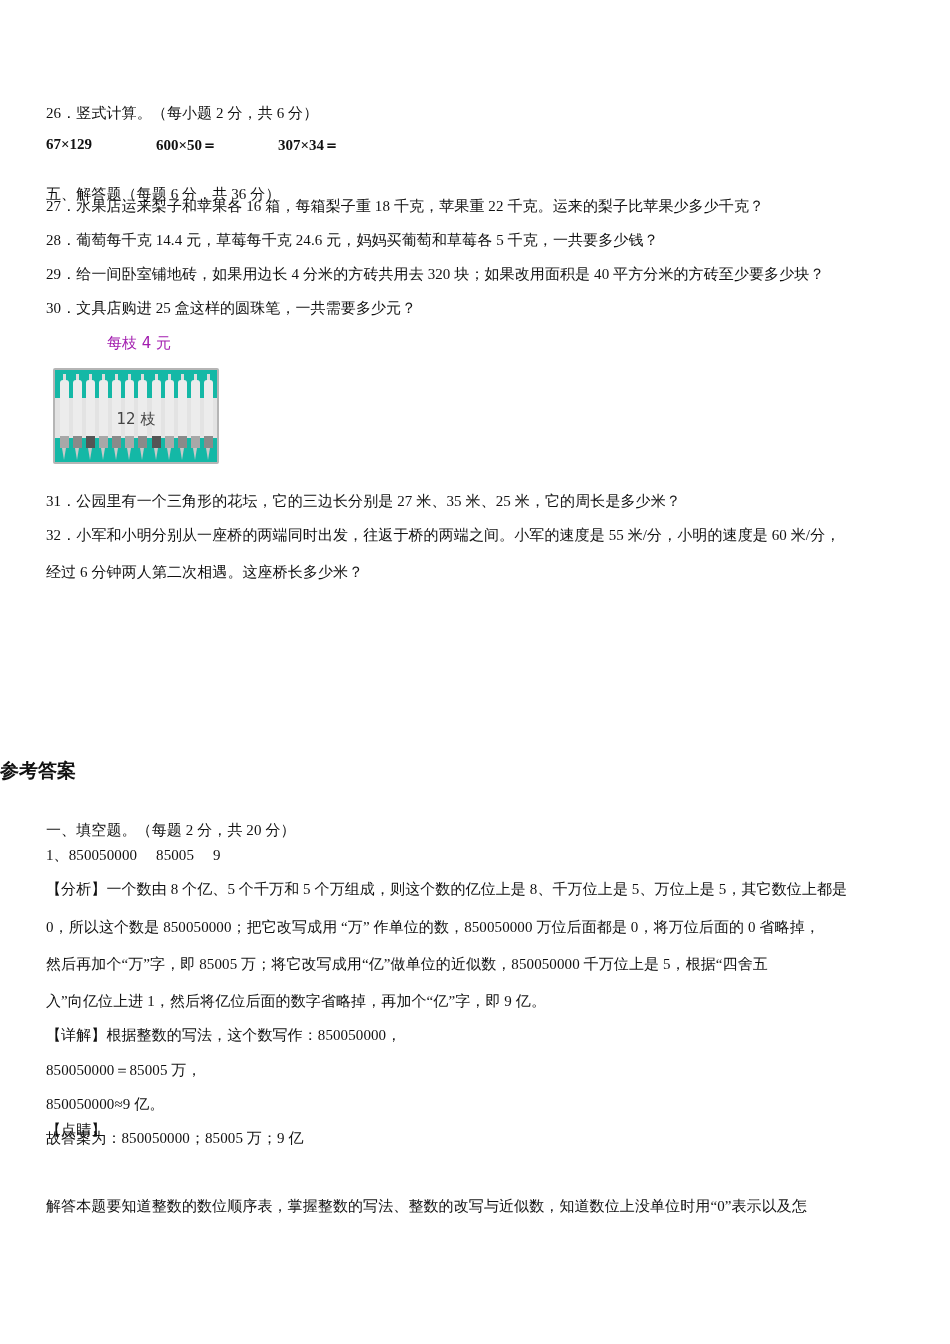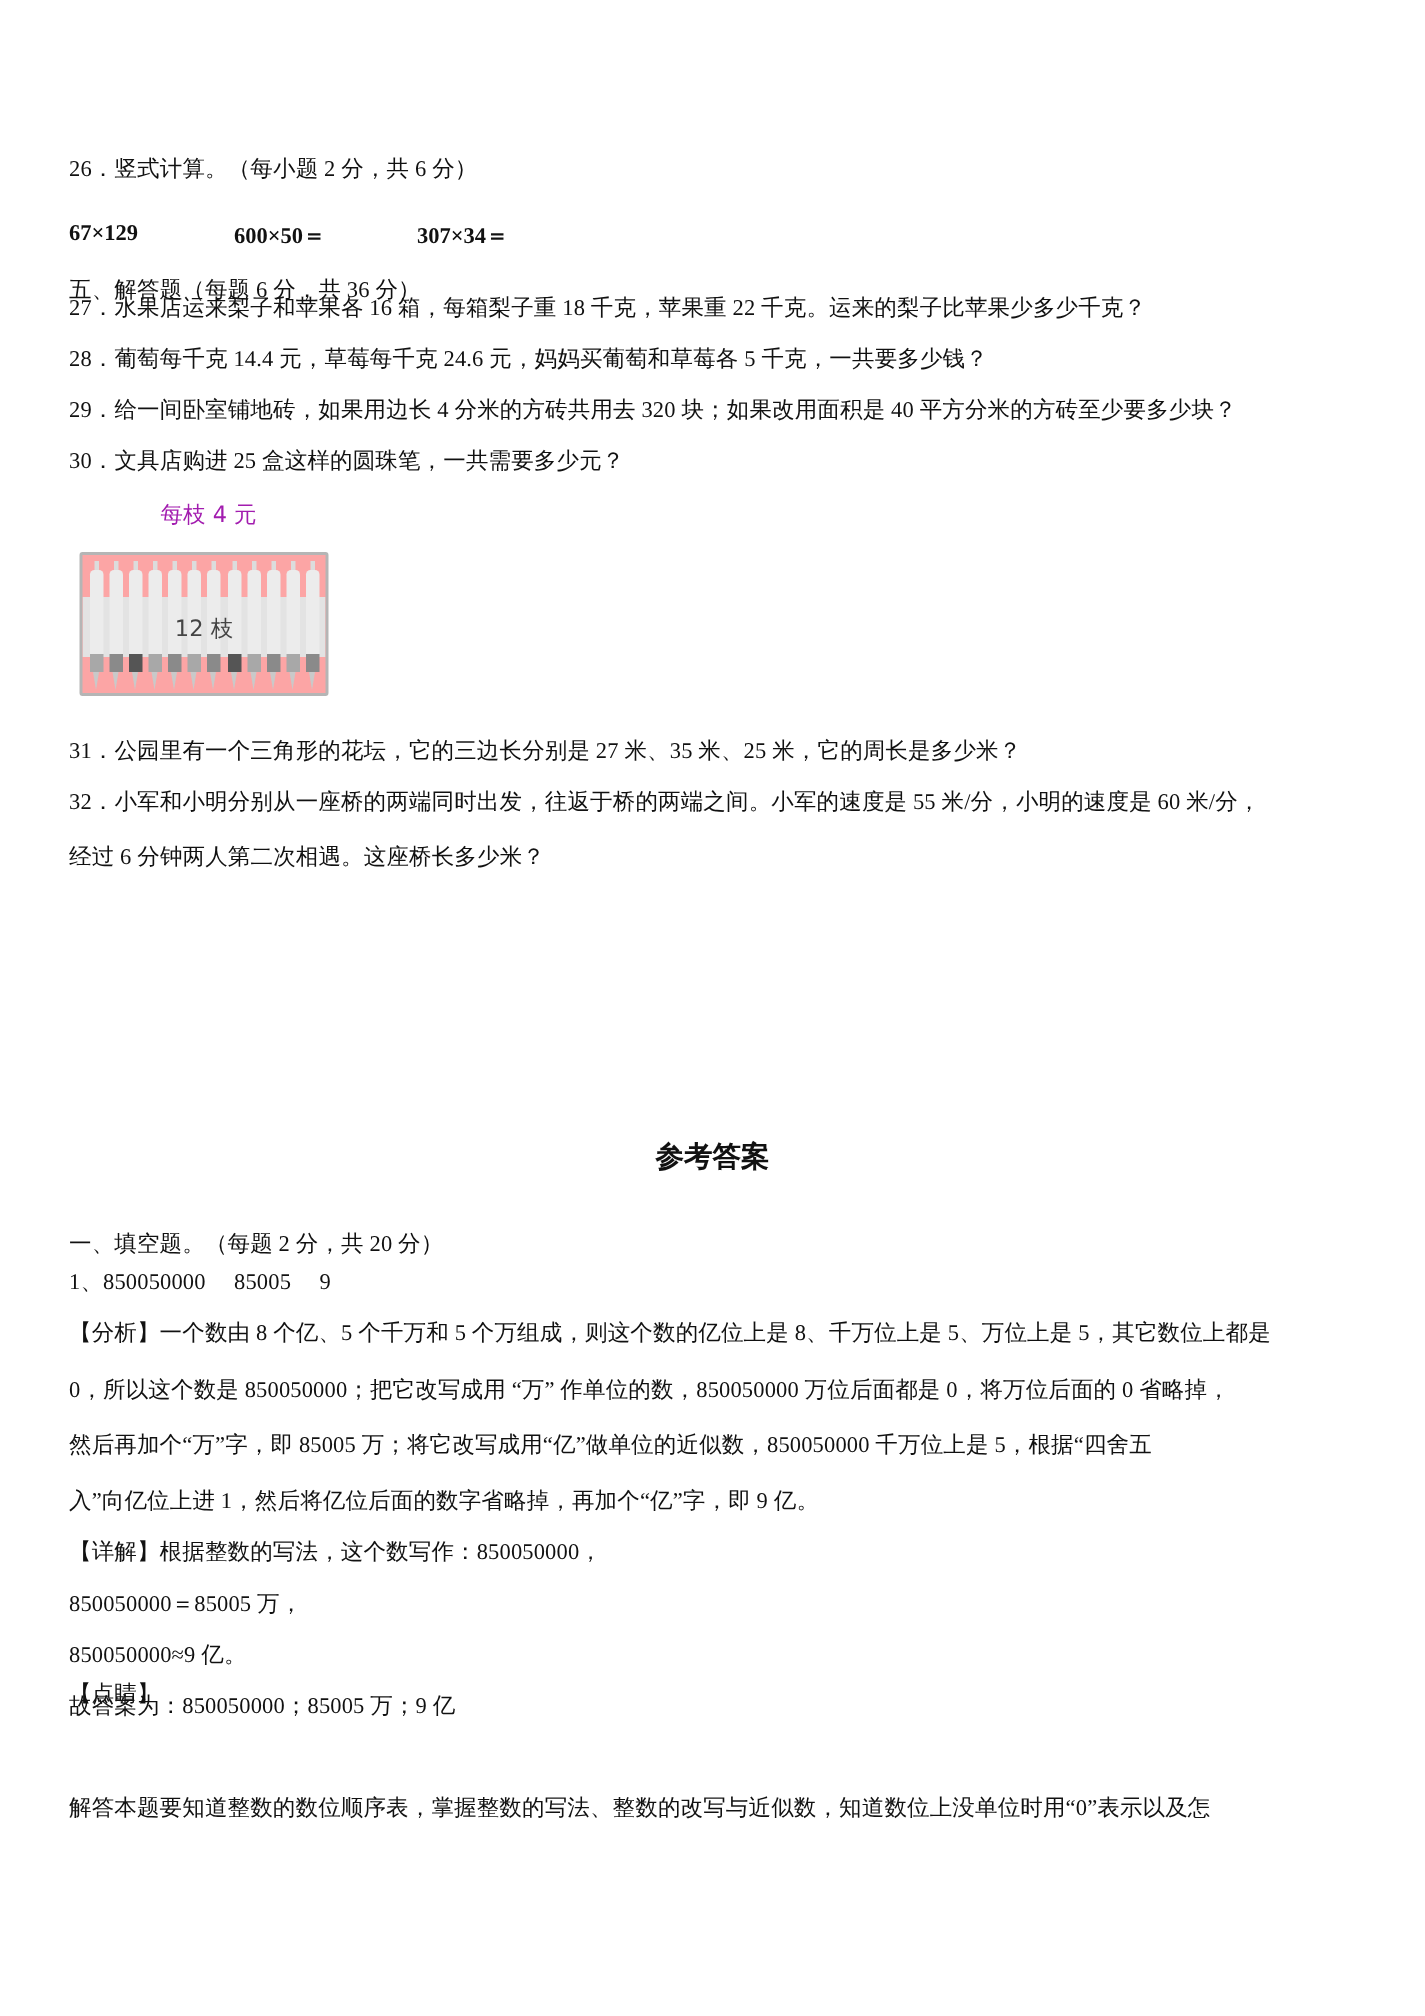--- a/index.html
+++ b/index.html
@@ -7,49 +7,49 @@
       width: 950px; height: 1344px; position: relative; overflow: hidden;
       font-family: "Liberation Serif", "DejaVu Serif", serif;
       color: #111111;
     }
     .line {
       position: absolute; left: 46px; font-size: 15px; line-height: 20px;
       white-space: nowrap; letter-spacing: 0.1px;
     }
     .b { font-weight: normal; }
     .calc-row { position: absolute; top: 136px; left: 46px; height: 20px; width: 600px; }
-    .calc-item { position: absolute; top: 12px; font-size: 15px; font-weight: bold; white-space: nowrap; }
+    .calc-item { position: absolute; top: 0; font-size: 15px; font-weight: bold; white-space: nowrap; }
     .figure { position: absolute; left: 50px; top: 330px; width: 175px; height: 140px; }
     .fig-caption {
       position: absolute; left: 57px; top: 4px; font-family: "DejaVu Sans", sans-serif;
       font-size: 15px; color: #a21caf;
     }
     .pen-box {
       position: absolute; left: 3px; top: 38px; width: 166px; height: 96px;
-      border: 2px solid #b5b5b5; border-radius: 2px; background: #fca5a5;
+      border: 2px solid #b5b5b5; border-radius: 2px; background: #14b8a6;
       box-sizing: border-box; overflow: hidden;
     }
     .pen-band {
       position: absolute; left: 0; right: 0; top: 28px; height: 40px; background: #e3e3e3;
     }
     .pens { position: absolute; left: 5px; top: 4px; right: 4px; bottom: 4px; display: flex; justify-content: space-between; }
     .pen { width: 9px; height: 100%; position: relative; }
     .pen .cap { position: absolute; left: 3px; top: 0; width: 3px; height: 8px; background: #dcdcdc; }
     .pen .body { position: absolute; left: 0; top: 6px; width: 9px; height: 58px; background: #ececec; border-radius: 3px 3px 0 0; }
     .pen .grip { position: absolute; left: 0; top: 62px; width: 9px; height: 12px; background: #8a8a8a; }
     .pen .tip { position: absolute; left: 2px; top: 74px; width: 0; height: 0;
       border-left: 2.5px solid transparent; border-right: 2.5px solid transparent; border-top: 12px solid #c9c9c9; }
     .pen.dark .grip { background: #555555; }
     .pen.light .grip { background: #a8a8a8; }
     .pen-label {
       position: absolute; left: 0; right: 0; top: 40px; text-align: center;
       font-family: "DejaVu Sans", sans-serif; font-size: 15px; color: #444444;
     }
     .answer-title {
-      position: absolute; top: 758px; left: 0; width: 950px; text-align: center;
+      position: absolute; top: 758px; left: 0; width: 950px; 
       font-family: "DejaVu Sans", sans-serif; font-weight: bold; font-size: 19px;
     }
   </style>
 </head>
 <body>
 
 <div>
 
   <div class="line" style="top:103px">26．竖式计算。（每小题 2 分，共 6 分）</div>
 

